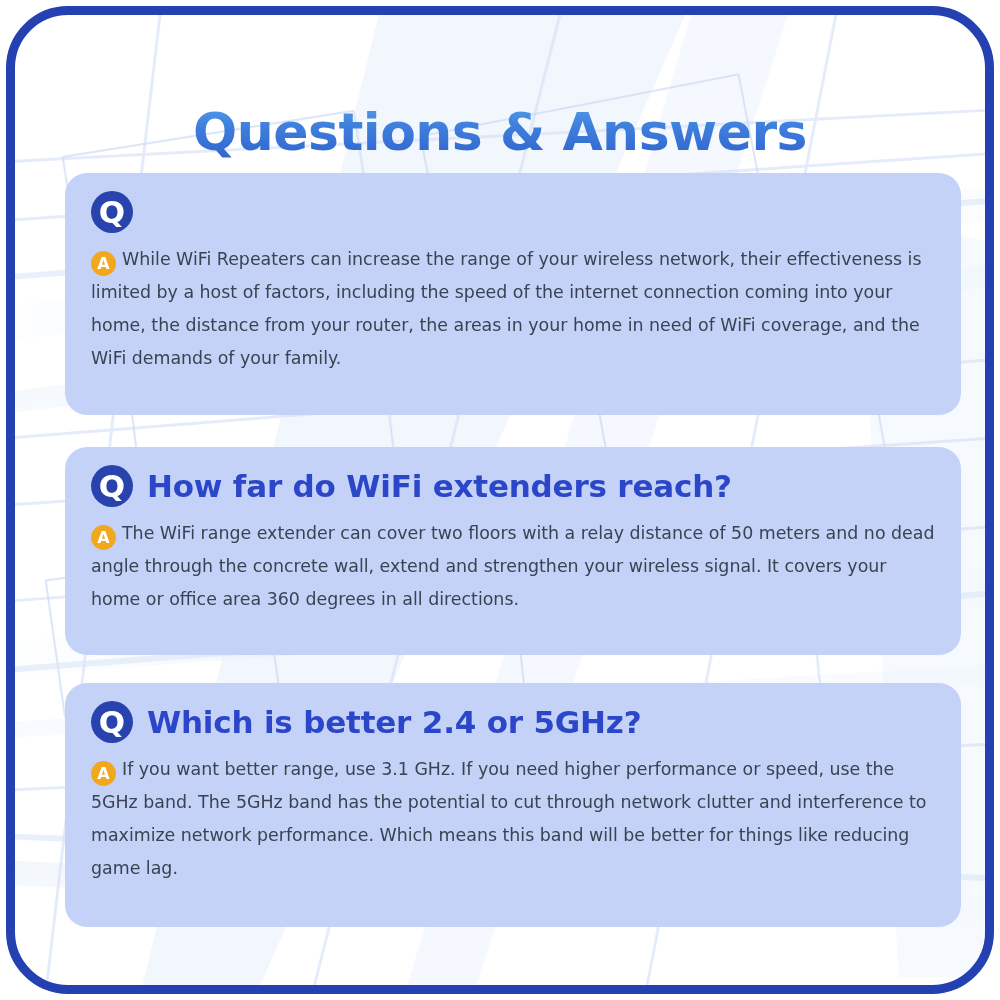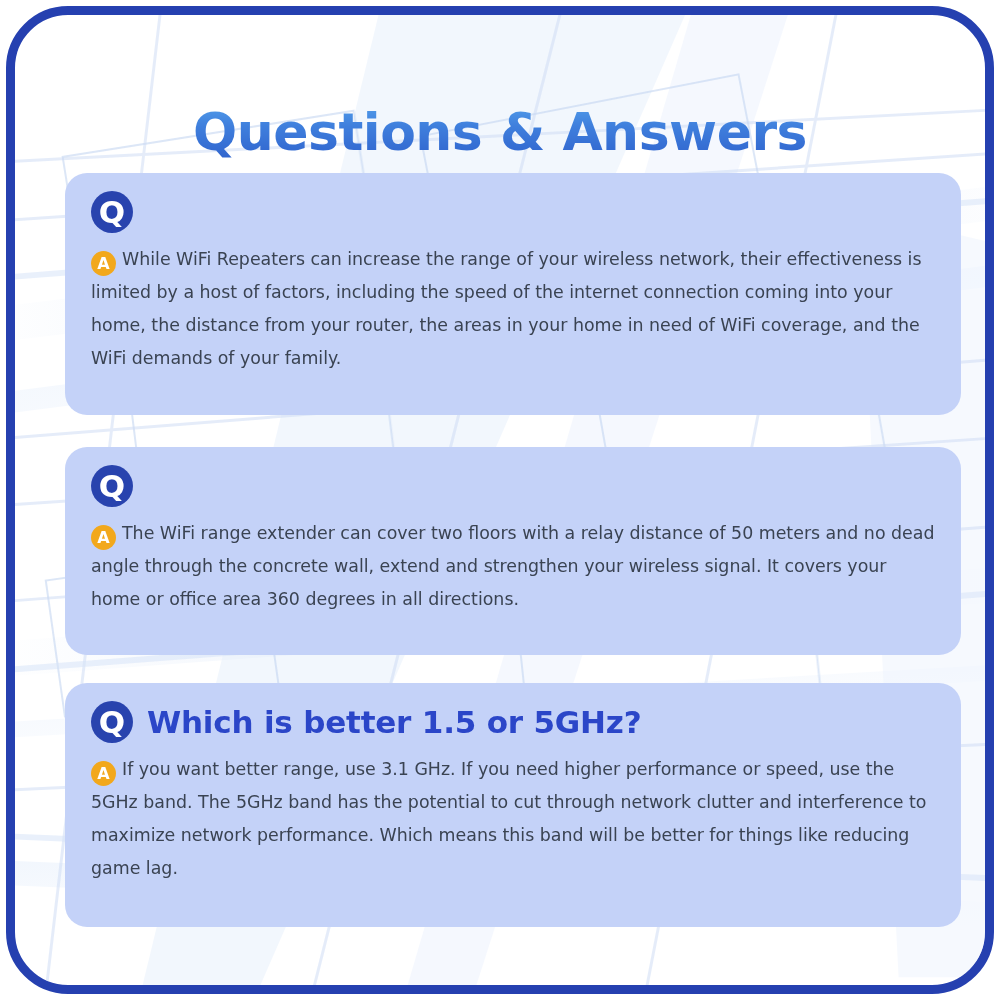--- a/index.html
+++ b/index.html
@@ -205,30 +205,31 @@
           <span class="q-badge">Q</span>
         </div>
         <div class="a-body">
           <span class="a-badge">A</span><span>While WiFi Repeaters can increase the range of your wireless network, their effectiveness is limited by a host of factors, including the speed of the internet connection coming into your home, the distance from your router, the areas in your home in need of WiFi coverage, and the WiFi demands of your family.</span>
         </div>
       </section>
 
       <section class="faq-card" id="card-1">
         <div class="q-row">
           <span class="q-badge">Q</span>
+          <span class="q-text">How far do WiFi extenders reach?</span>
         </div>
         <div class="a-body">
           <span class="a-badge">A</span><span>The WiFi range extender can cover two floors with a relay distance of 50 meters and no dead angle through the concrete wall, extend and strengthen your wireless signal. It covers your home or office area 360 degrees in all directions.</span>
         </div>
       </section>
 
       <section class="faq-card" id="card-2">
         <div class="q-row">
           <span class="q-badge">Q</span>
-          <span class="q-text">Which is better 1.5 or 5GHz?</span>
+          <span class="q-text">Which is better 2.4 or 5GHz?</span>
         </div>
         <div class="a-body">
           <span class="a-badge">A</span><span>If you want better range, use 3.1 GHz. If you need higher performance or speed, use the 5GHz band. The 5GHz band has the potential to cut through network clutter and interference to maximize network performance. Which means this band will be better for things like reducing game lag.</span>
         </div>
       </section>
 
     </div>
   </div>
 </div>
 

